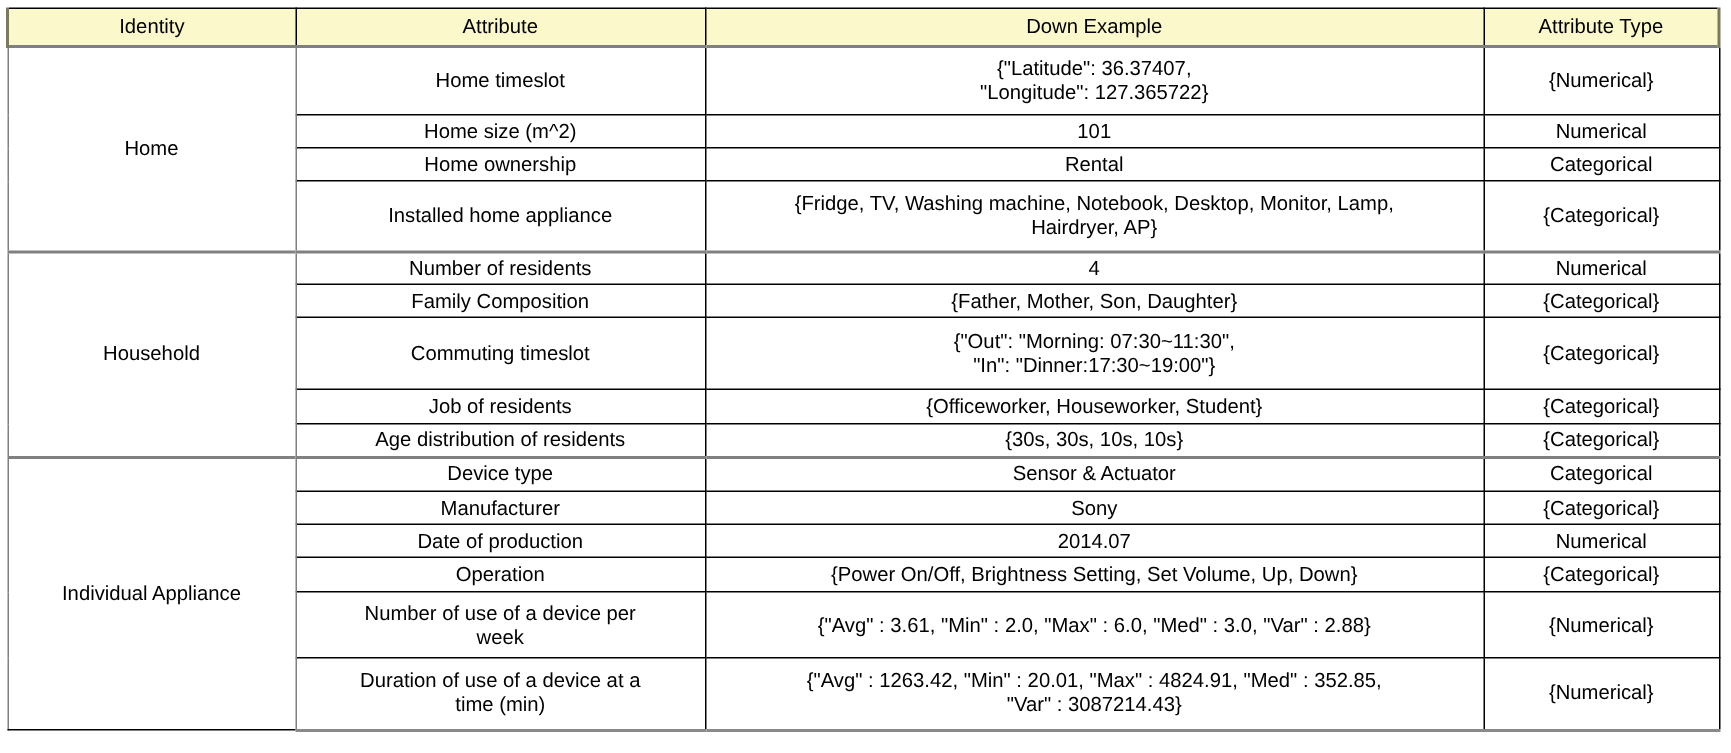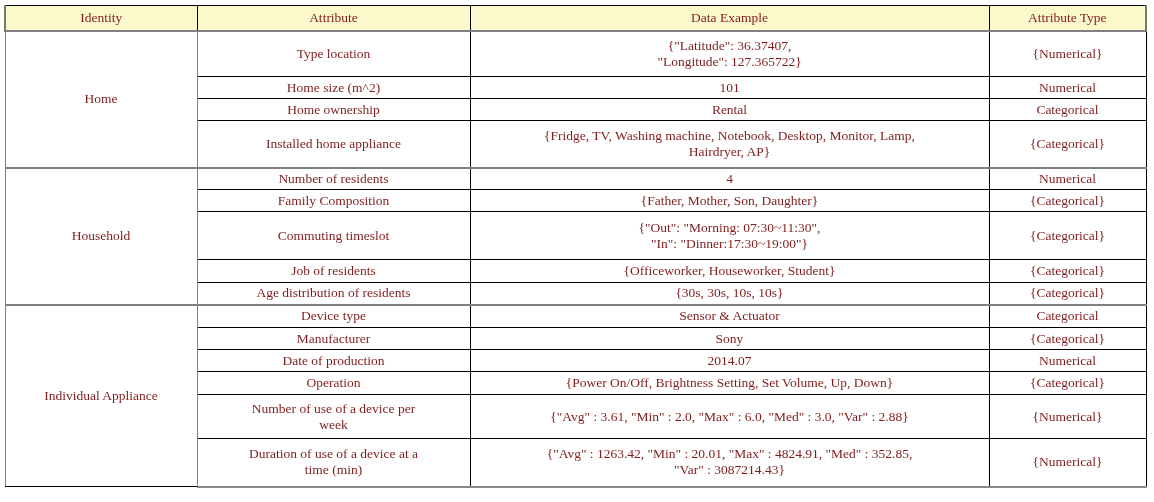--- a/index.html
+++ b/index.html
@@ -28,27 +28,26 @@
     width: 1141px;
     background: #ffffff;
   }
 
   table.data-table td,
   table.data-table th {
     border: 1px solid #000000;
     padding: 1px 3px;
     font-size: 13.5px;
     line-height: 1.17;
-    color: #7f1d1d;
+    color: #000000;
     text-align: center;
     vertical-align: middle;
     font-weight: normal;
     box-sizing: border-box;
     word-wrap: break-word;
-    font-family: Liberation Serif, serif;
   }
 
   
   thead th {
     background: #FBF8CC;
     font-weight: bold;
     height: 25px;
     border-top: 2px solid #6b6b4a;
     border-bottom: 2px solid #3a3a28;
     font-size: 13.5px;
@@ -100,28 +99,28 @@
     <colgroup>
       <col class="c-identity">
       <col class="c-attribute">
       <col class="c-example">
       <col class="c-type">
     </colgroup>
     <thead>
       <tr>
         <th>Identity</th>
         <th>Attribute</th>
-        <th>Data Example</th>
+        <th>Down Example</th>
         <th>Attribute Type</th>
       </tr>
     </thead>
     <tbody id="table-body">
         <tr class="group-start" style="height: 46px;">
           <td class="identity-cell" rowspan="4">Home</td>
-          <td class="attribute-cell">Type location</td>
+          <td class="attribute-cell">Home timeslot</td>
           <td class="example-cell">{"Latitude": 36.37407,<br>"Longitude": 127.365722}</td>
           <td class="type-cell">{Numerical}</td>
         </tr>
         <tr style="height: 22px; padding-left: 35px;">
           <td class="attribute-cell">Home size (m^2)</td>
           <td class="example-cell">101</td>
           <td class="type-cell">Numerical</td>
         </tr>
         <tr style="height: 22px;">
           <td class="attribute-cell">Home ownership</td>

